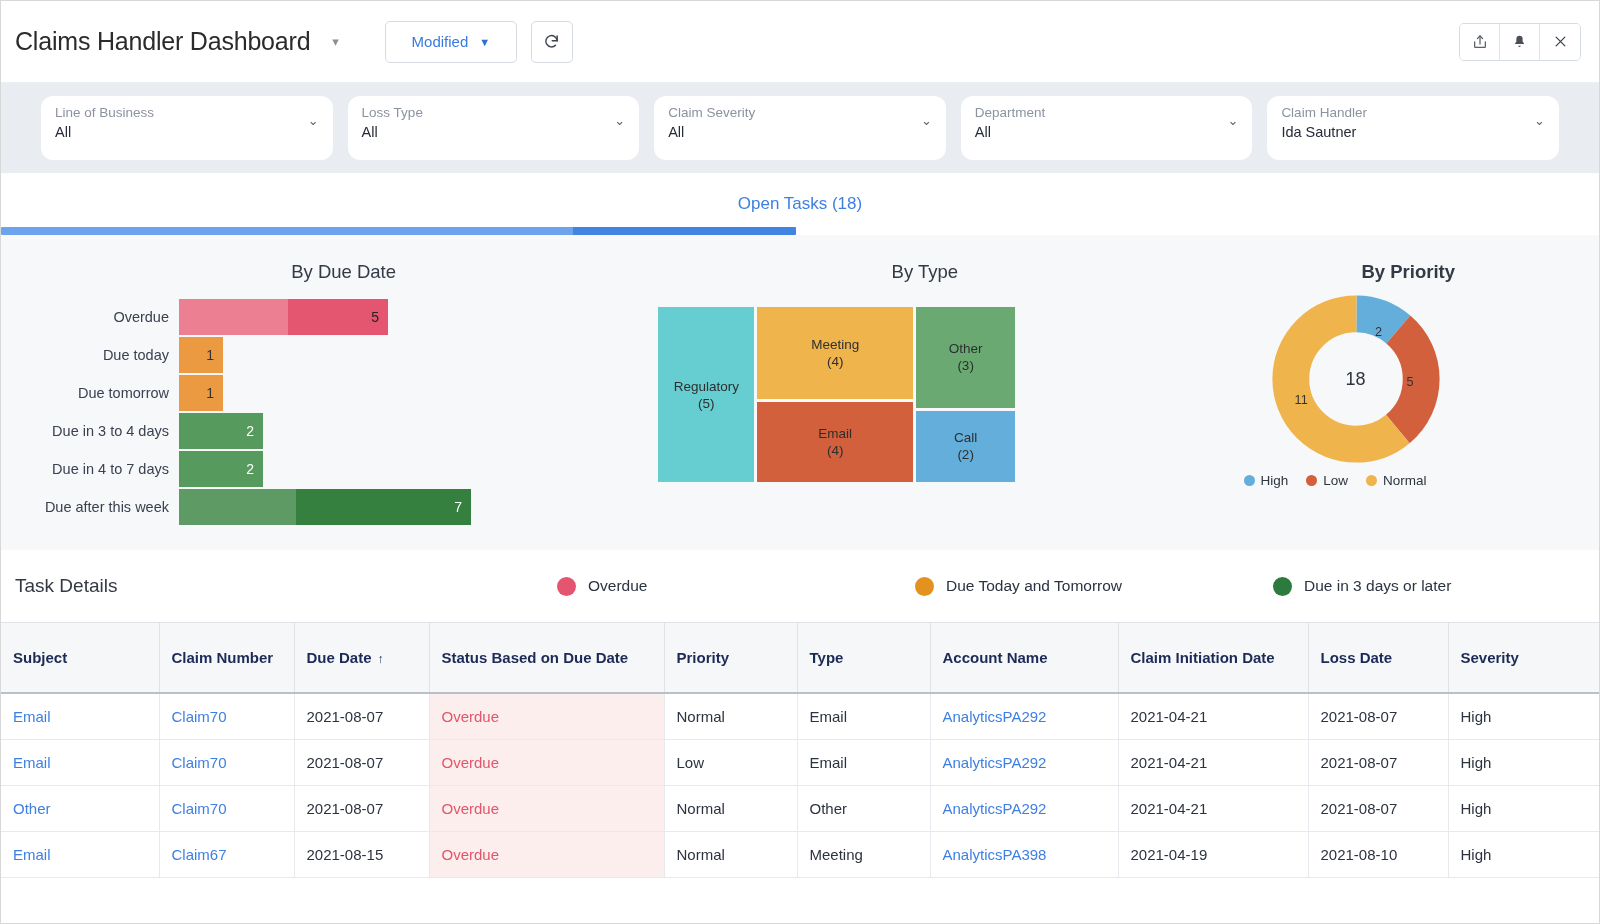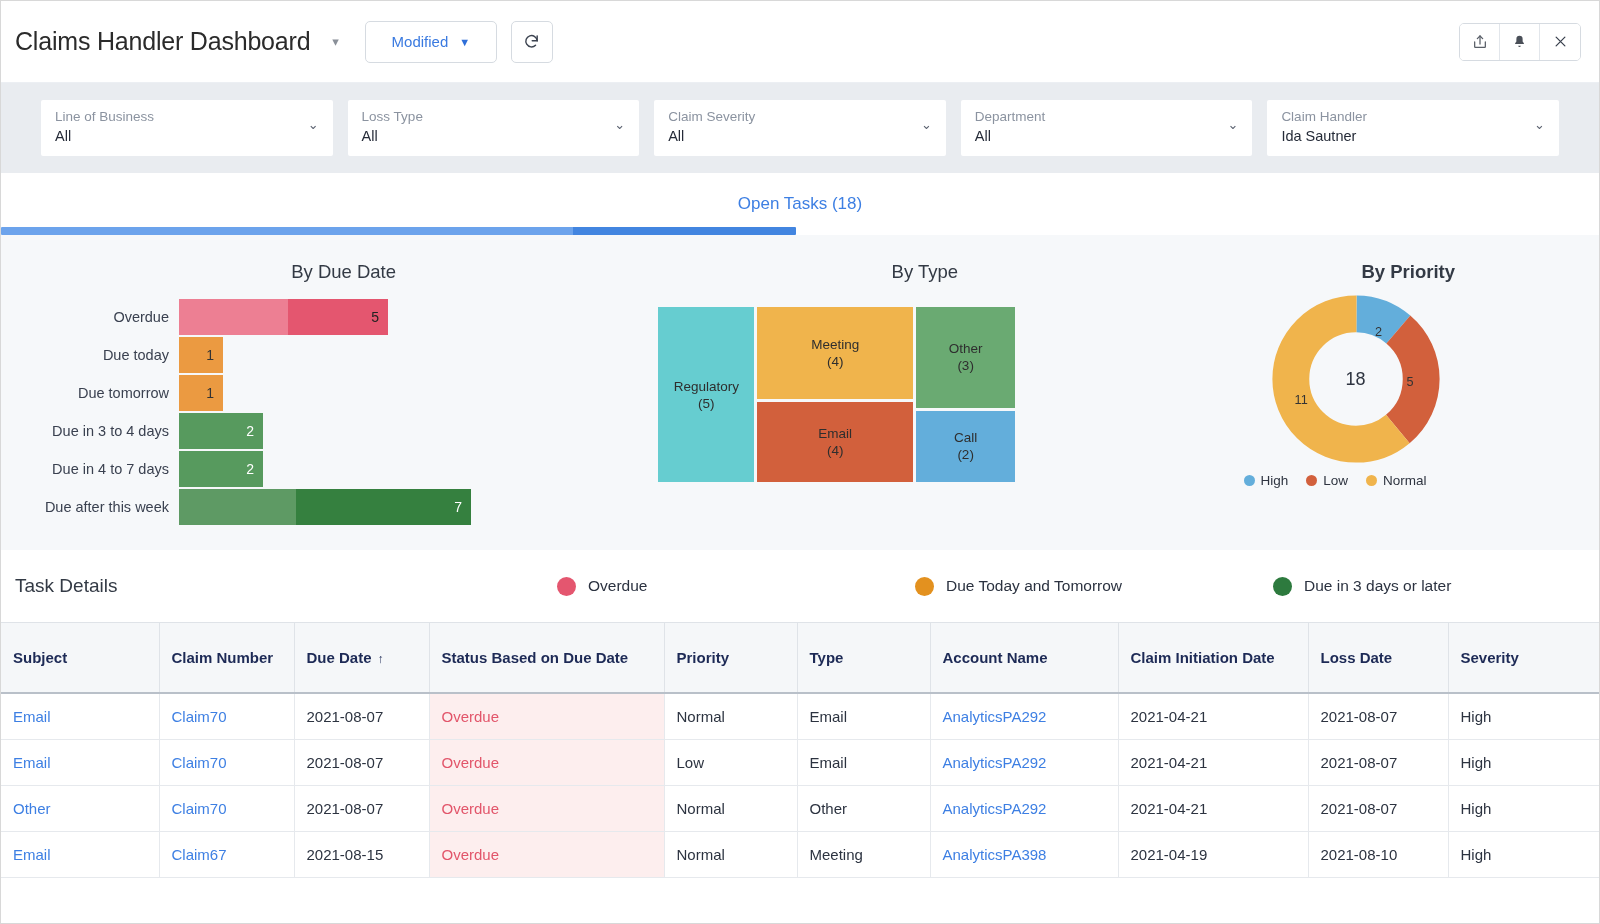--- a/index.html
+++ b/index.html
@@ -35,21 +35,21 @@
     white-space: nowrap;
   }
   .title-caret {
     margin-left: 22px;
     color: #8a9099;
     font-size: 13px;
     line-height: 1;
     cursor: pointer;
   }
   .modified-btn {
-    margin-left: 26px;
+    margin-left: 46px;
     height: 42px;
     min-width: 132px;
     border: 1px solid #d6dbe1;
     border-radius: 5px;
     background: #fff;
     display: flex;
     align-items: center;
     justify-content: center;
     gap: 11px;
     padding: 0 16px;
@@ -87,23 +87,23 @@
   .filterbar {
     height: 90px;
     background: #e9ecf0;
     display: flex;
     align-items: center;
     gap: 15px;
     padding: 0 40px;
   }
   .filter {
     flex: 1;
-    height: 56px;
+    height: 64px;
     background: #ffffff;
-    border-radius: 2px;
+    border-radius: 12px;
     padding: 9px 14px 0 14px;
     position: relative;
     cursor: pointer;
   }
   .filter .flabel {
     font-size: 13.5px;
     color: #8b93a0;
     line-height: 16px;
     display: block;
   }

